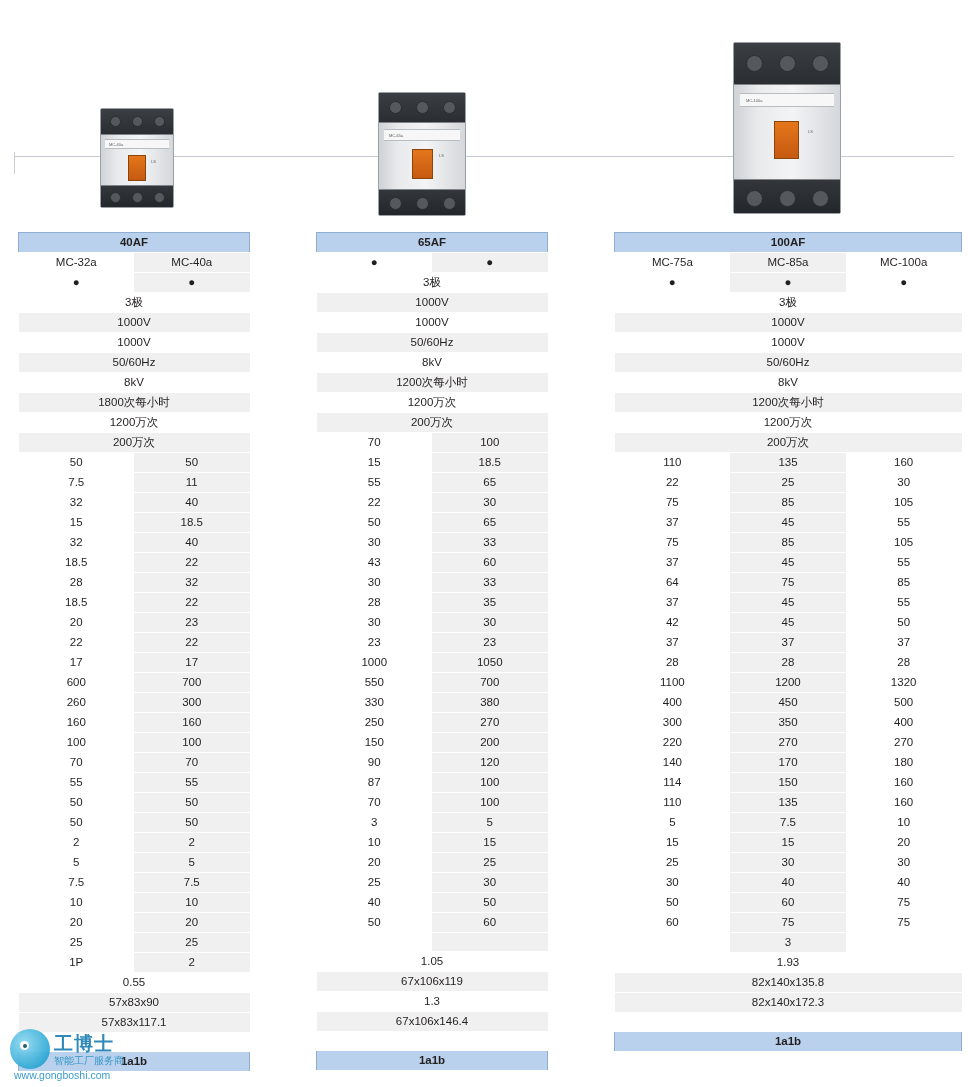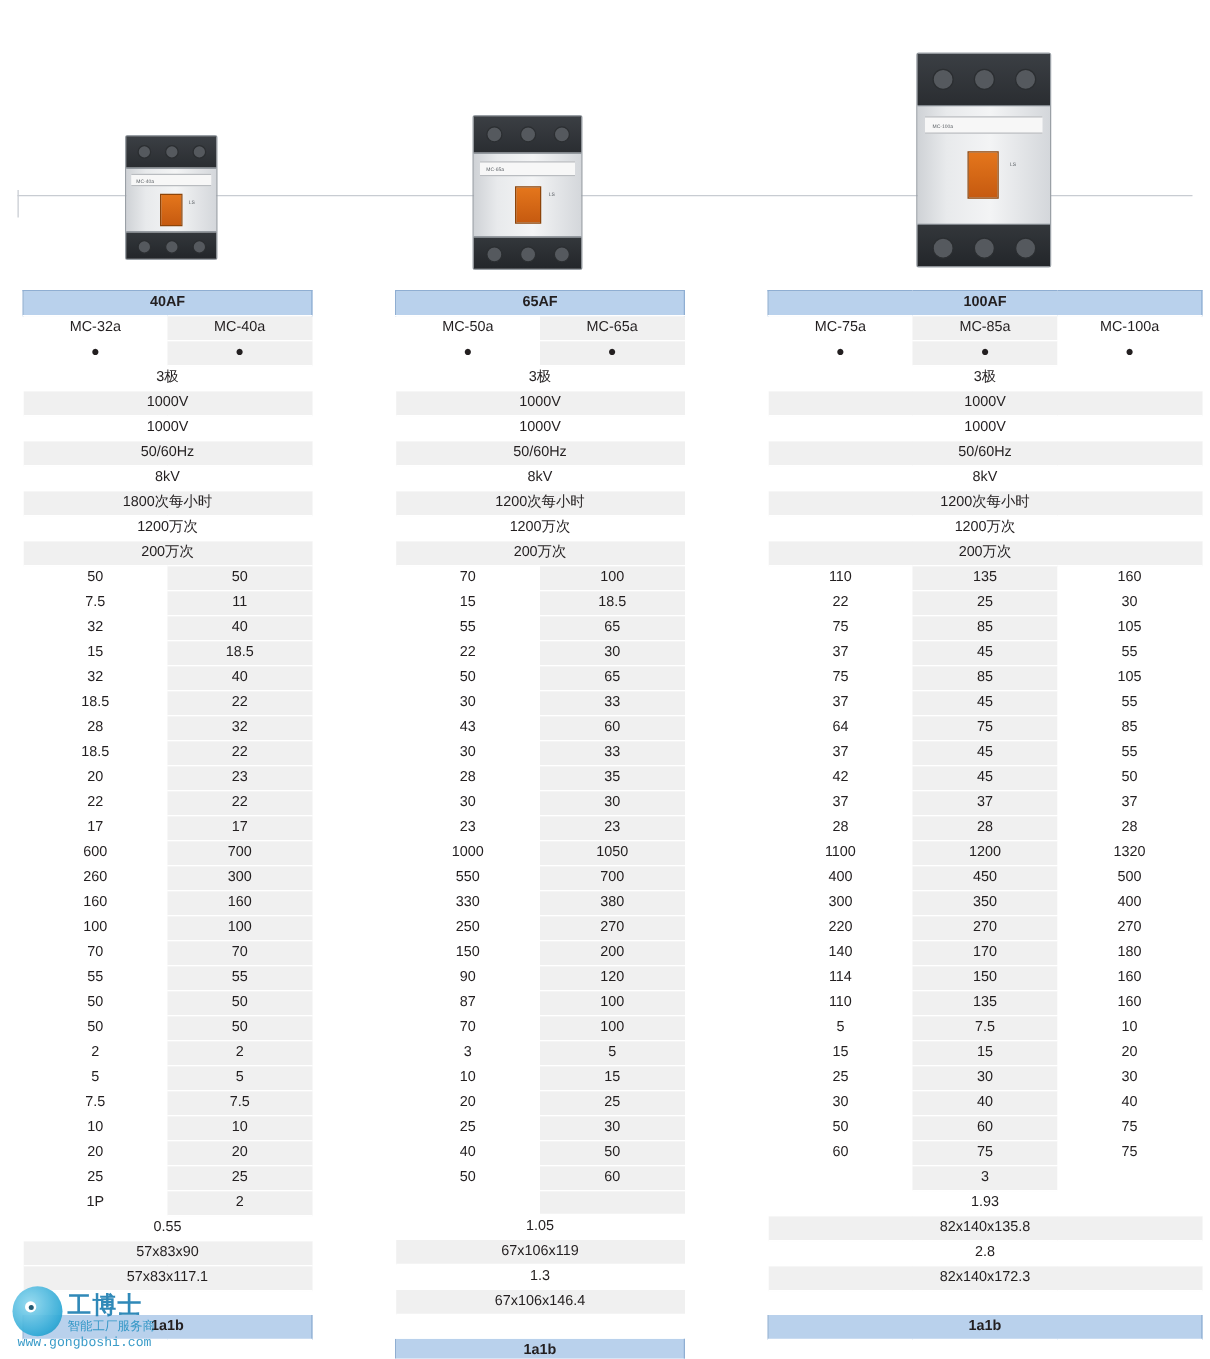--- a/index.html
+++ b/index.html
@@ -141,21 +141,20 @@
   }
 
   
   .watermark {
     position: absolute;
     left: 8px;
     bottom: 2px;
     width: 240px;
     height: 58px;
     opacity: .92;
-    font-family: Liberation Mono, monospace;
   }
   .wm-fish {
     position: absolute; left: 2px; top: 2px;
     width: 40px; height: 40px;
     border-radius: 50%;
     background: radial-gradient(circle at 35% 35%, #8fd8ef 0%, #2ea9d6 70%, #1b84ad 100%);
   }
   .wm-eye {
     position: absolute; left: 10px; top: 12px;
     width: 9px; height: 9px; border-radius: 50%;
@@ -412,24 +411,20 @@
       </table>
     </div>
 
     <div class="col-group" style="left:316px; width:232px;">
       <table class="spec">
         <tbody>
             <tr class="hdr">
               <td colspan="2">65AF</td>
             </tr>
             <tr class="subhdr">
-              <td>MC-50a</td>
-              <td class="alt">MC-65a</td>
-            </tr>
-            <tr class="subhdr">
               <td class="dot">●</td>
               <td class="alt dot">●</td>
             </tr>
             <tr class="rowA">
               <td colspan="2">3极</td>
             </tr>
             <tr class="rowB">
               <td colspan="2">1000V</td>
             </tr>
             <tr class="rowA">
@@ -739,23 +734,20 @@
             <tr class="rowB">
               <td class="plain"></td>
               <td class="shade">3</td>
               <td class="plain"></td>
             </tr>
             <tr class="rowA">
               <td colspan="3">1.93</td>
             </tr>
             <tr class="rowB">
               <td colspan="3">82x140x135.8</td>
-            </tr>
-            <tr class="rowA">
-              <td colspan="3">2.8</td>
             </tr>
             <tr class="rowB">
               <td colspan="3">82x140x172.3</td>
             </tr>
             <tr class="gapspace">
               <td colspan="3"></td>
             </tr>
             <tr class="hdr2">
               <td colspan="3">1a1b</td>
             </tr>

